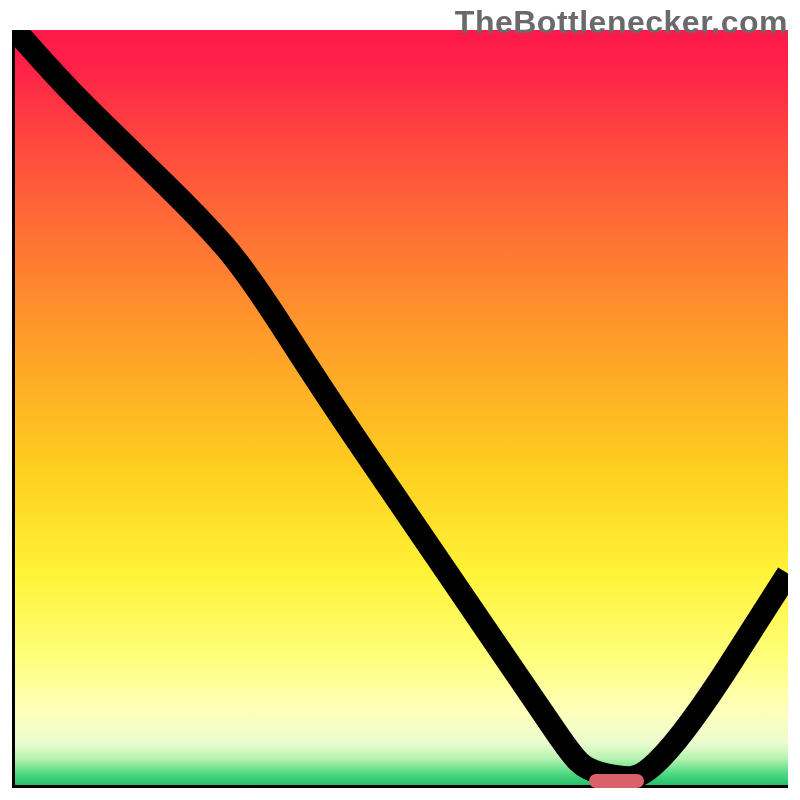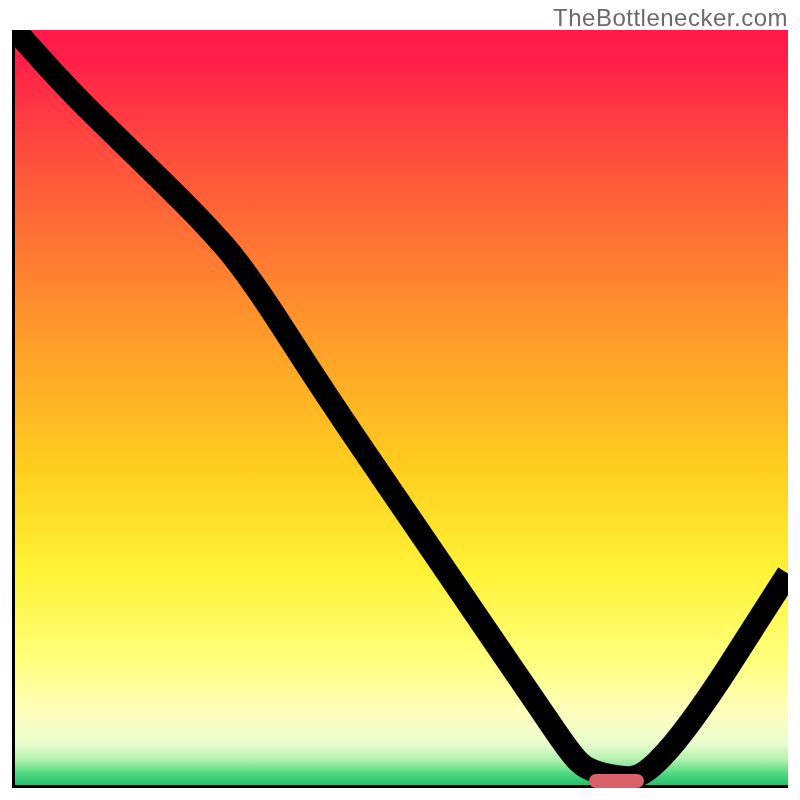--- a/index.html
+++ b/index.html
@@ -7,22 +7,22 @@
   .chart-container {
     position: relative;
     width: 800px;
     height: 800px;
   }
   .watermark {
     position: absolute;
     top: 4px;
     right: 12px;
     font-family: Arial, Helvetica, sans-serif;
-    font-size: 24px;
-    font-weight: normal;
+    font-size: 32px;
+    font-weight: bold;
     color: #6a6a6a;
     z-index: 10;
     letter-spacing: 0.5px;
   }
   .plot-area {
     position: absolute;
     left: 12px;
     top: 30px;
     width: 776px;
     height: 758px;

